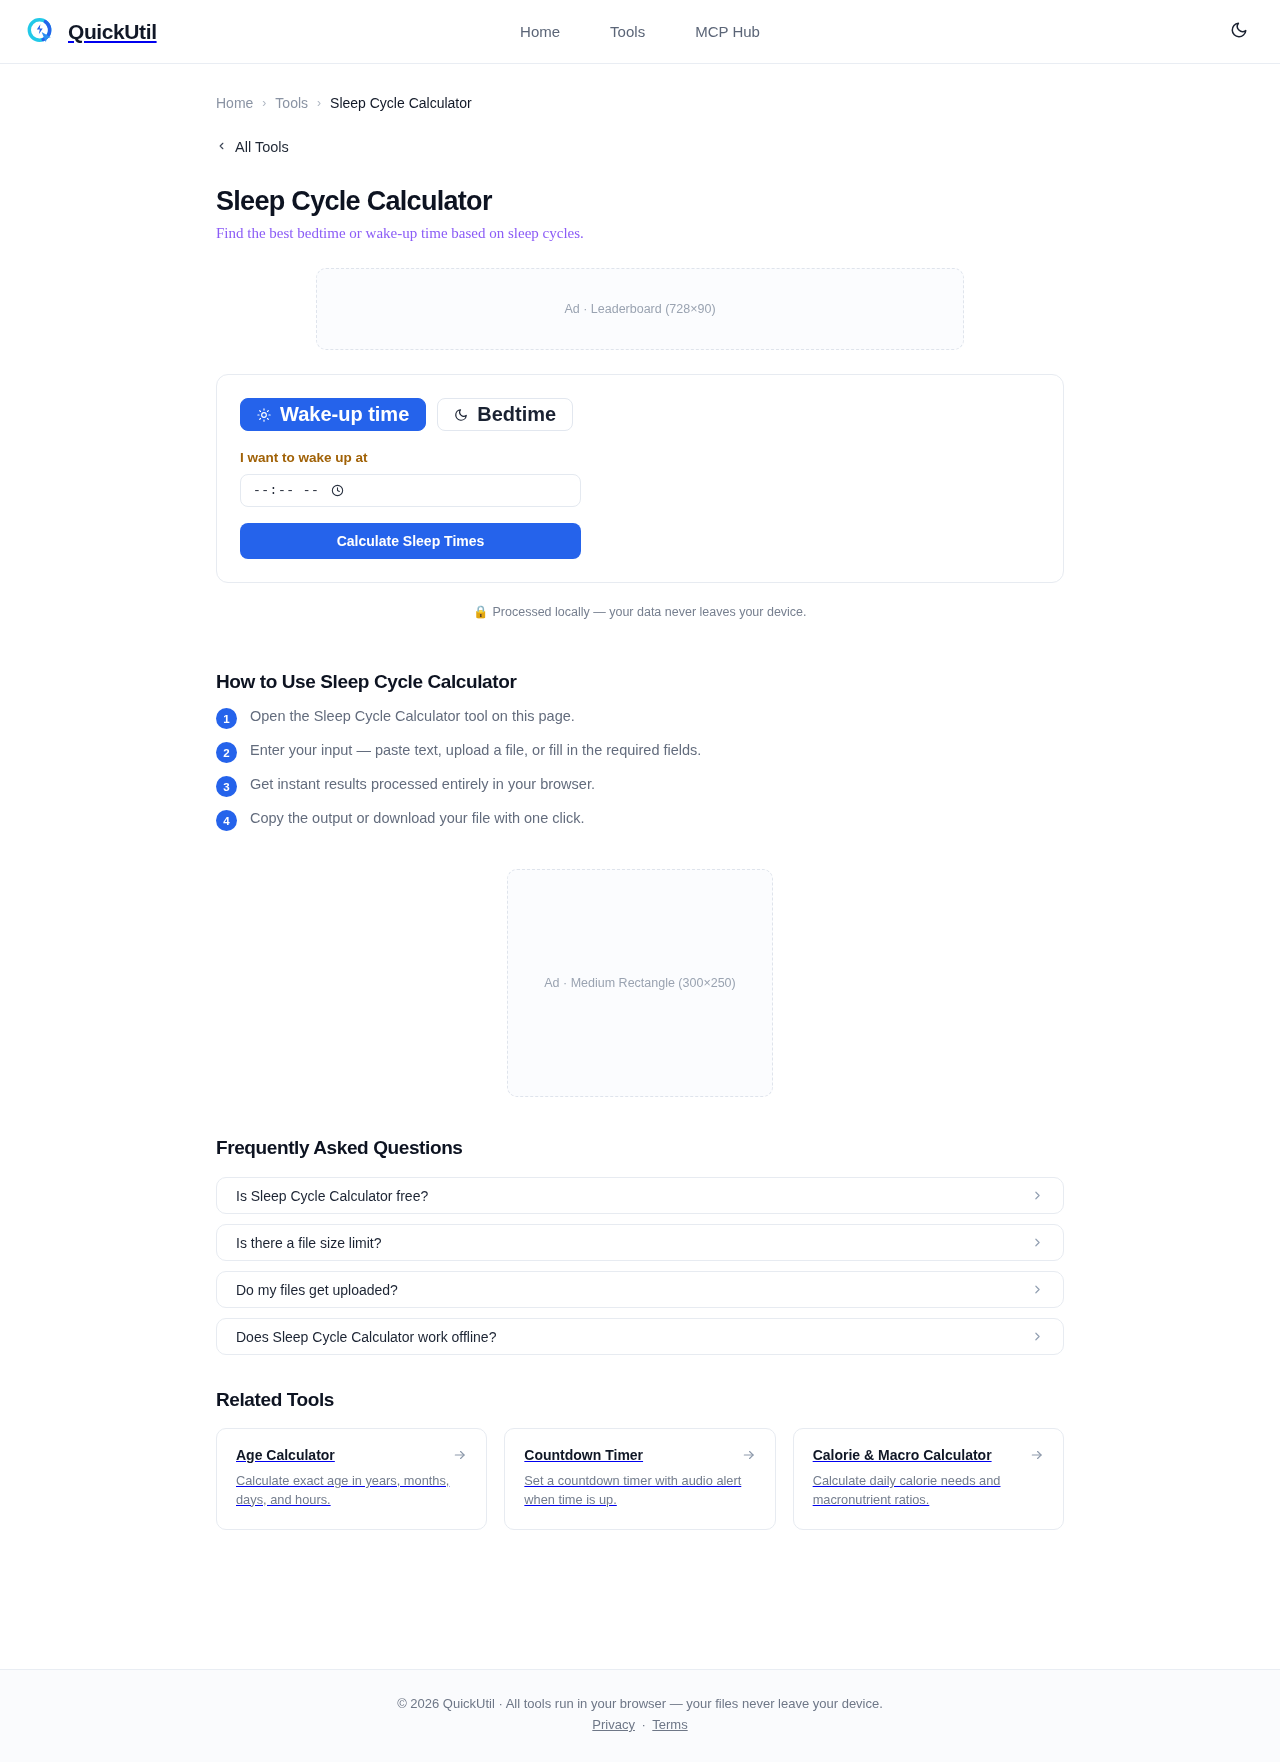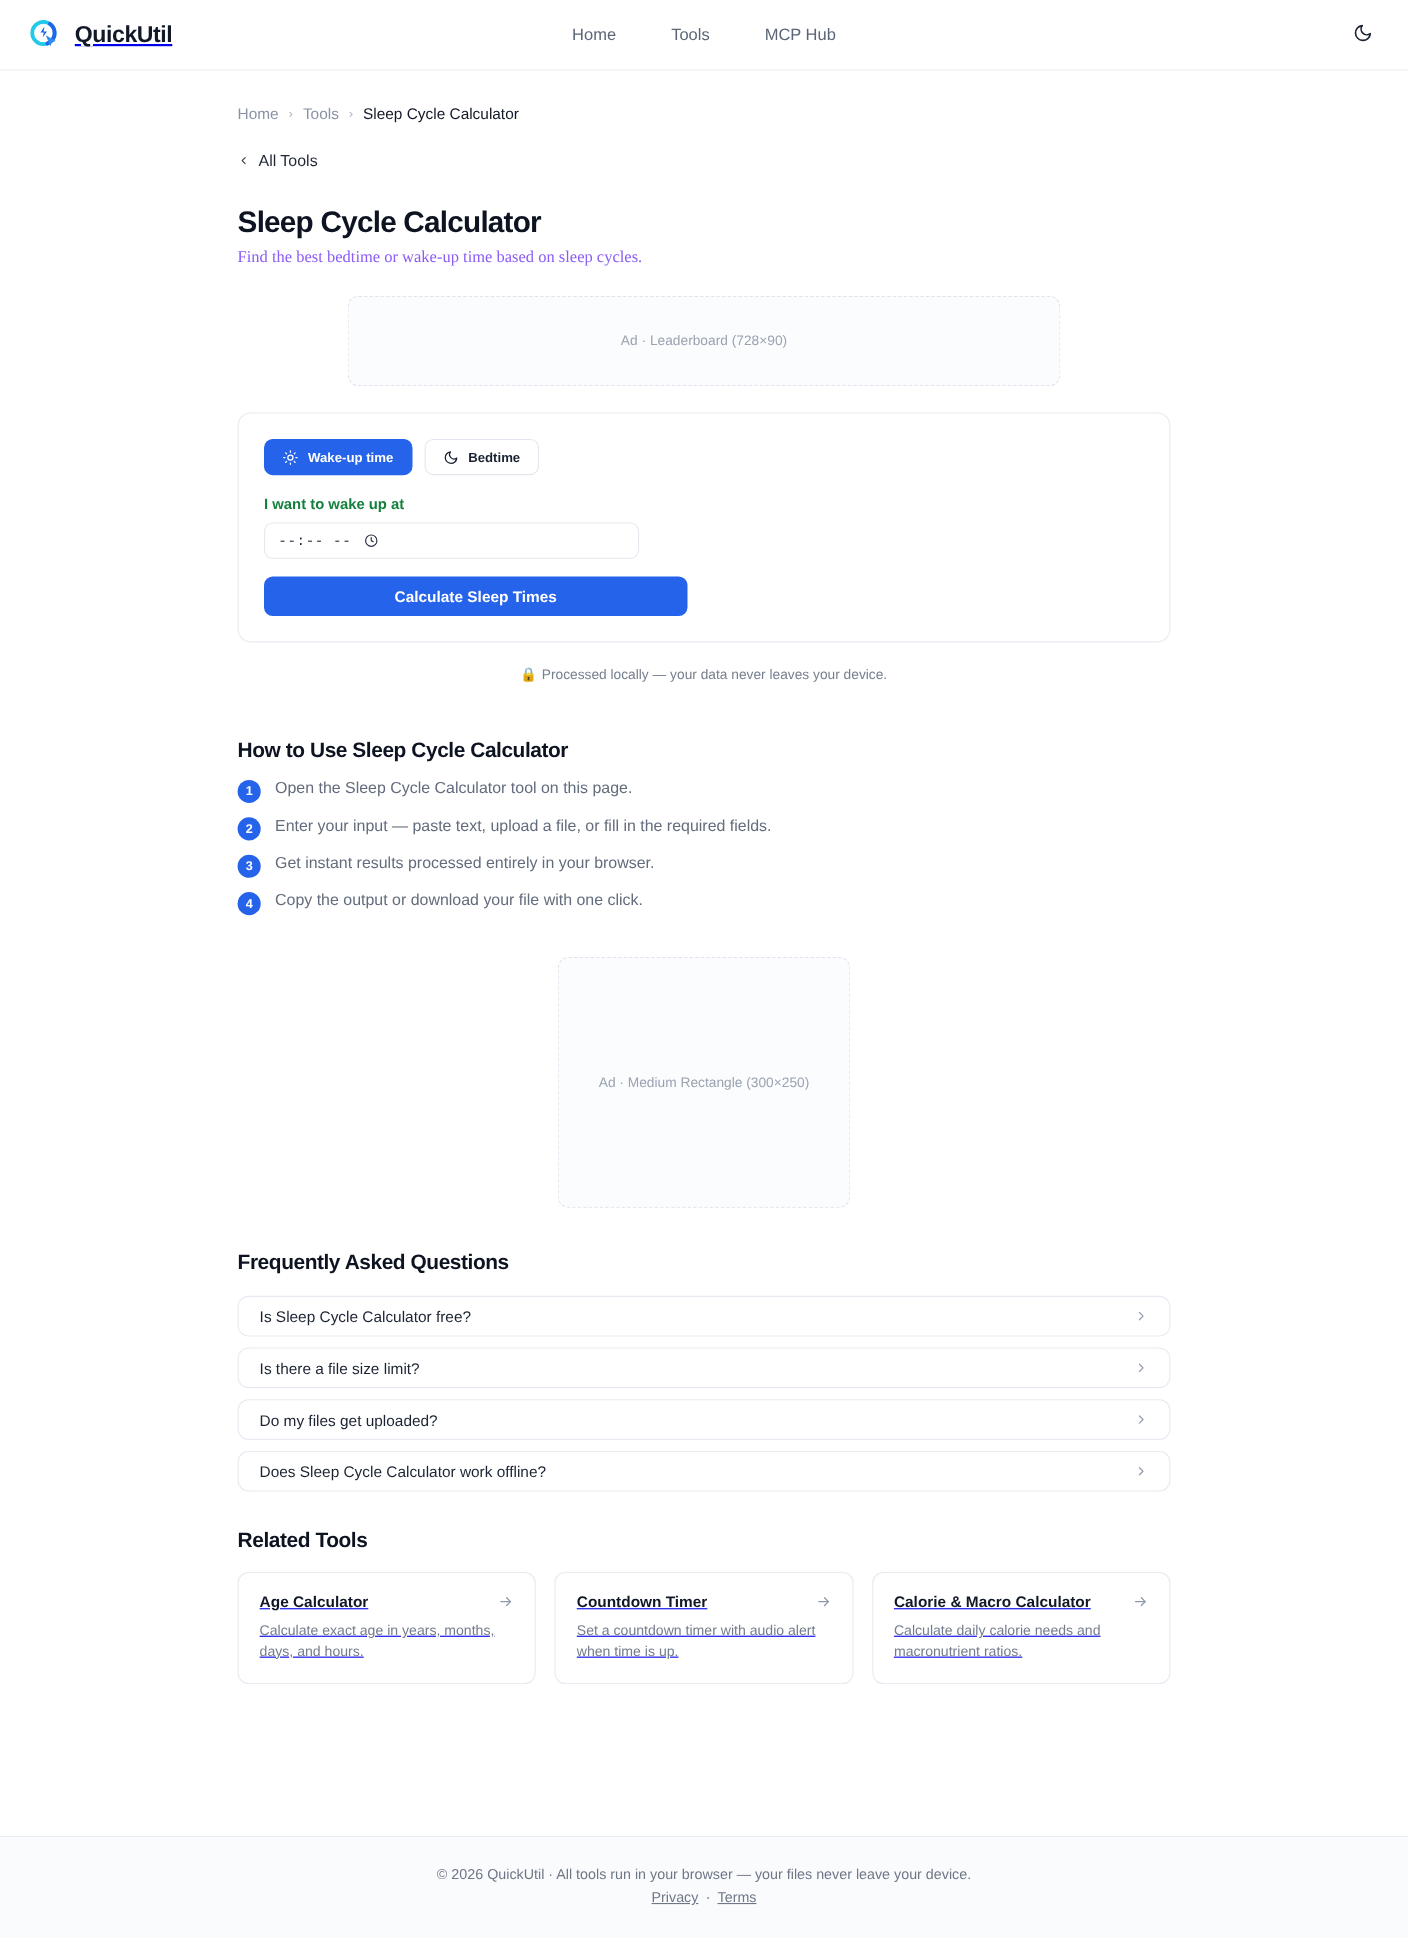--- a/index.html
+++ b/index.html
@@ -86,45 +86,45 @@
   
   .tool-card {
     margin-top: 24px;
     border: 1px solid #e7ebf1; border-radius: 12px;
     background: #fff; padding: 23px;
   }
   .mode-row { display: flex; gap: 11px; }
   .mode-btn {
     display: inline-flex; align-items: center; gap: 9px;
     height: 33px; padding: 0 16px; border-radius: 8px;
-    font-size: 12px; font-weight: 600; cursor: pointer;
+    font-size: 20px; font-weight: 600; cursor: pointer;
     border: 1px solid #e2e7ef; background: #fff; color: #1a2232;
   }
   .mode-btn.active {
     background: #2563eb; border-color: #2563eb; color: #fff;
   }
   .mode-btn svg { display: block; }
 
   .field-label {
-    margin-top: 19px; font-size: 13.5px; font-weight: 600; color: #15803d;
+    margin-top: 19px; font-size: 13.5px; font-weight: 600; color: #a16207;
   }
   .time-input {
     margin-top: 9px; width: 341px; height: 33px;
     border: 1px solid #e4e9f0; border-radius: 8px;
     background: #fff; display: flex; align-items: center;
     padding: 0 12px; gap: 12px; cursor: text;
   }
   .time-input .val {
     font-family: "Liberation Mono", monospace; font-size: 13px;
     color: #252c3a; letter-spacing: 0.5px;
   }
   .time-input .clock { color: #2b3342; display: flex; }
 
   .calc-btn {
-    margin-top: 16px; width: 385px; height: 36px;
+    margin-top: 16px; width: 341px; height: 36px;
     background: #2563eb; color: #fff; border: none; border-radius: 8px;
     font-size: 14px; font-weight: 600; cursor: pointer;
     font-family: "Liberation Sans", sans-serif;
   }
 
   .privacy-note {
     margin-top: 21px; text-align: center;
     font-size: 12.5px; color: #767f8f;
   }
 

